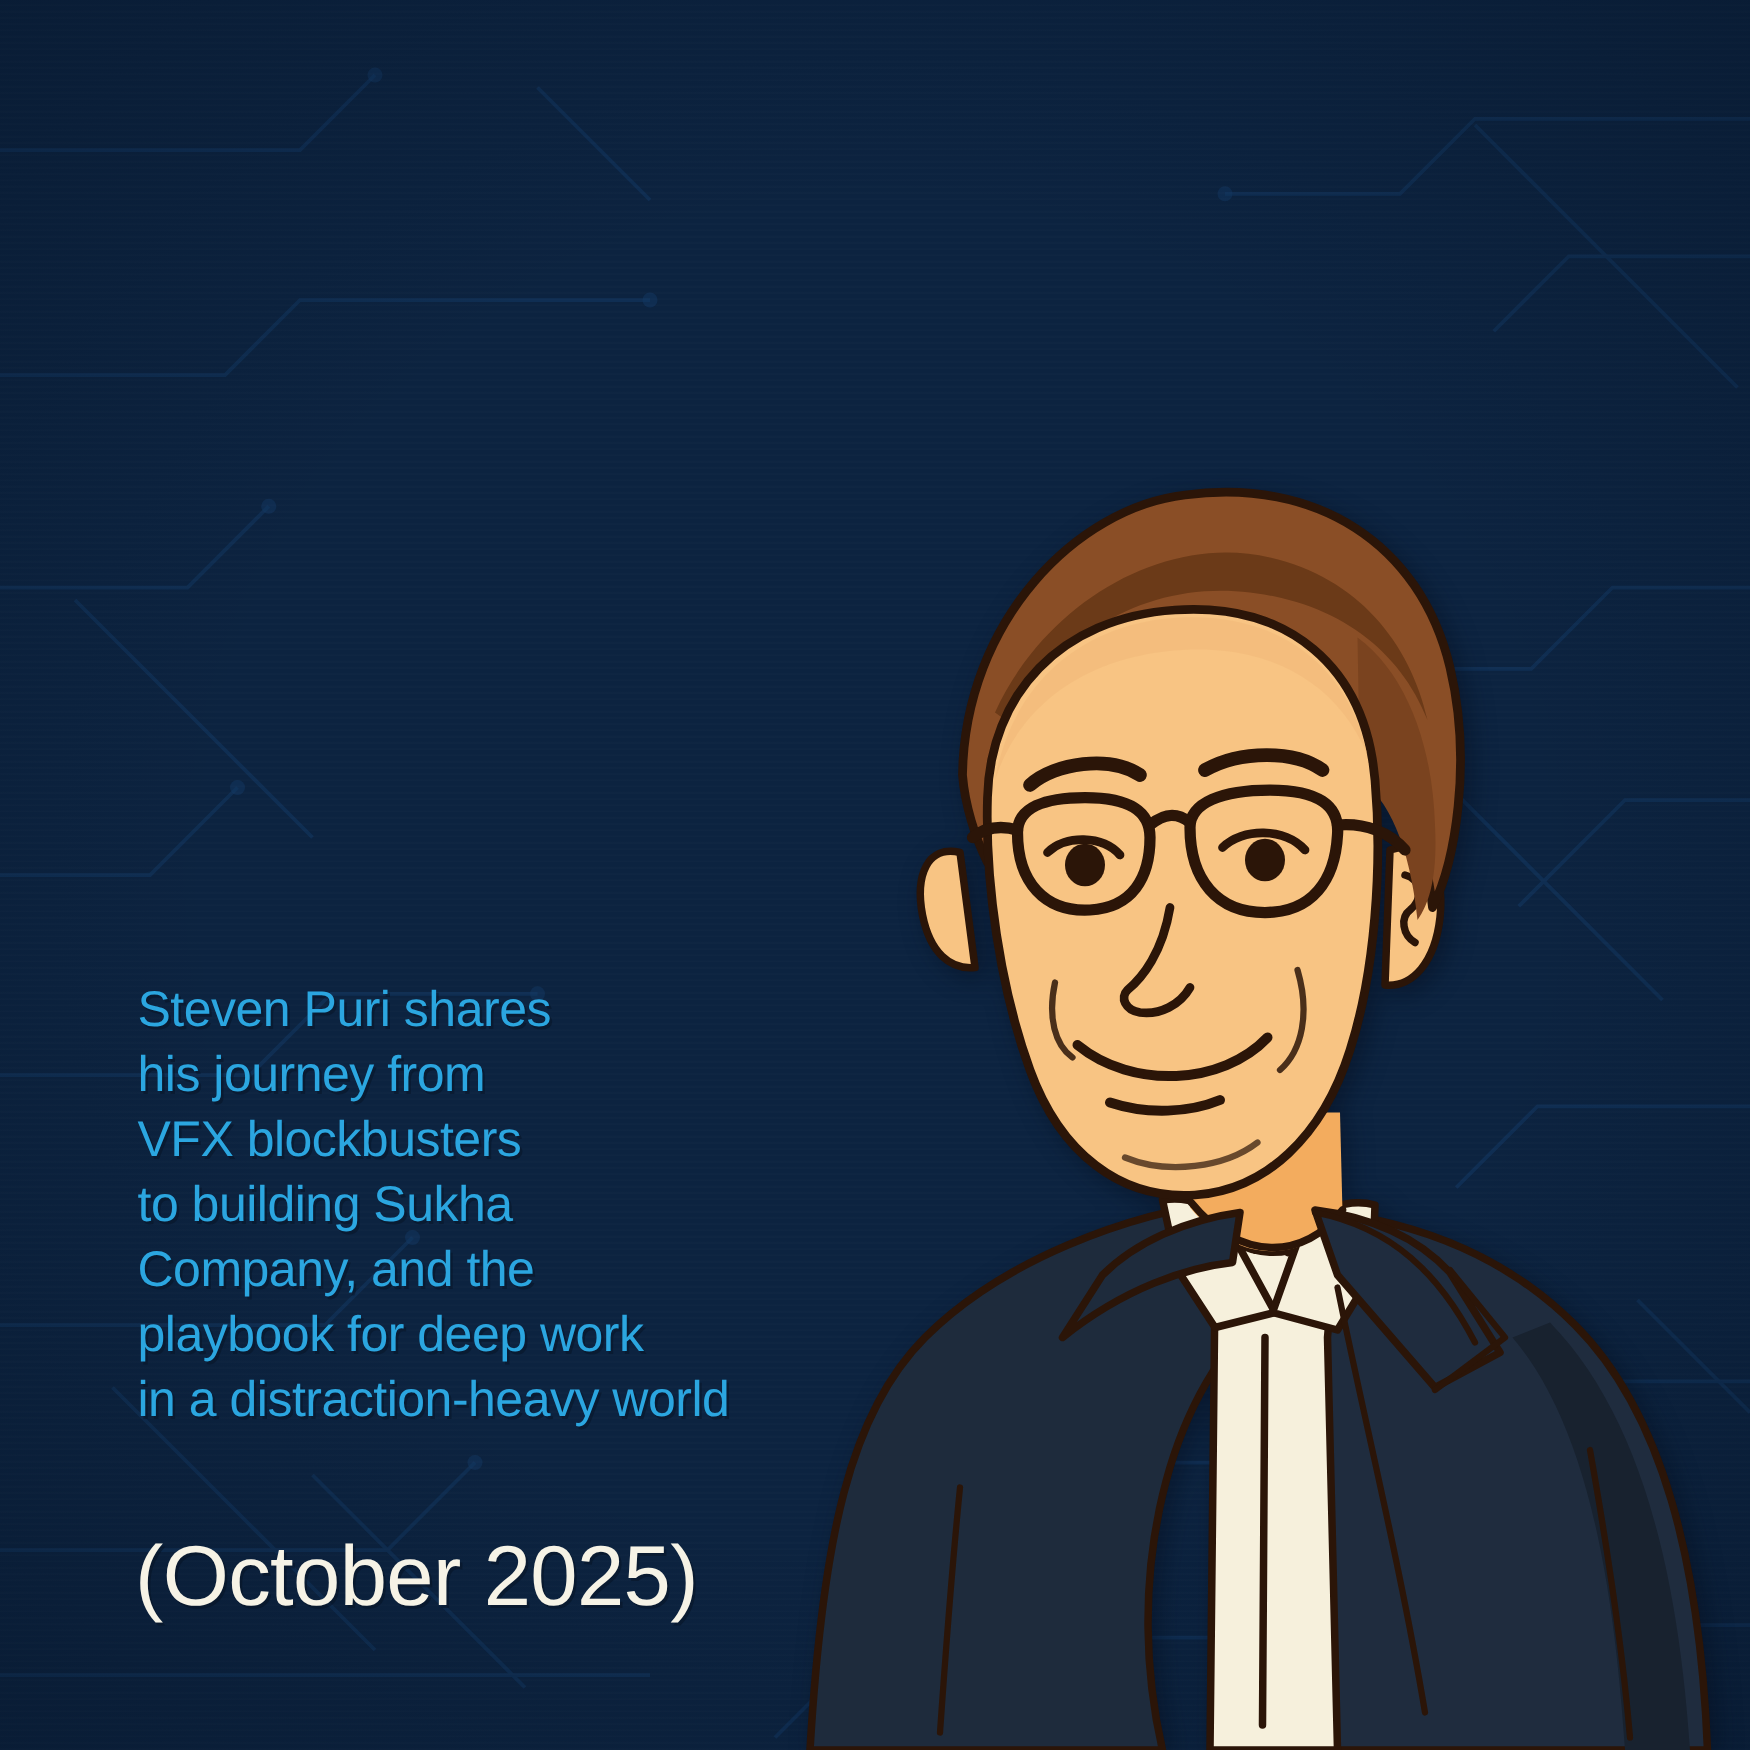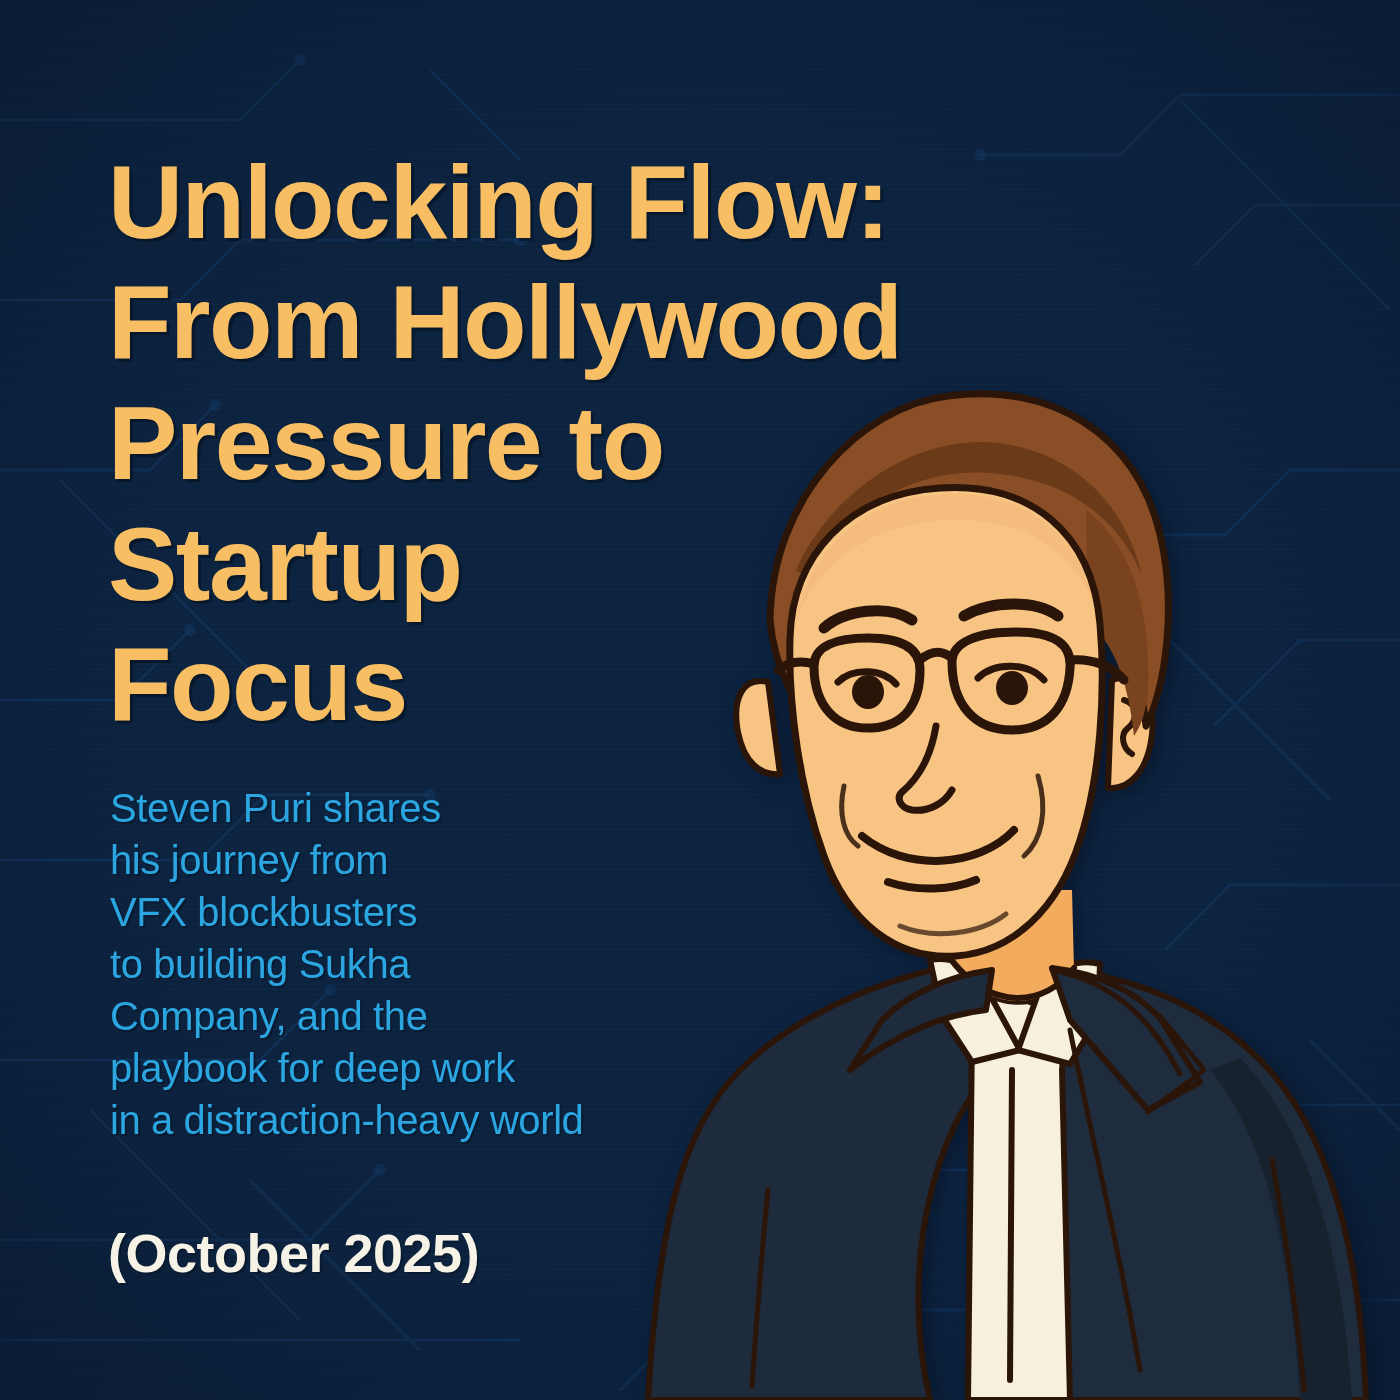--- a/index.html
+++ b/index.html
@@ -53,22 +53,22 @@
     font-weight:400;
     line-height:1.30;
     letter-spacing:-0.4px;
     text-shadow:2px 2px 0 rgba(6,18,34,.45);
     white-space:pre-line;
   }
 
   .date{
     position:absolute;left:108px;top:1222px;
     color:#F6F3E6;
-    font-size:54px;
-    font-weight:700;
+    font-size:68px;
+    font-weight:400;
     letter-spacing:-0.5px;
     text-shadow:2px 2px 0 rgba(6,18,34,.5);
   }
 
   
   .portrait{
     position:absolute;left:600px;top:370px;
     width:800px;height:1030px;
     filter:drop-shadow(6px 6px 10px rgba(3,12,26,.45));
   }
@@ -256,25 +256,20 @@
           <path d="M288 512 C318 522 352 520 376 510" stroke-width="8" fill="none"></path>
 
           <path d="M244 416 C238 444 244 466 258 476" stroke-width="5" fill="none" opacity=".85"></path>
           <path d="M438 406 C448 440 442 470 424 486" stroke-width="5" fill="none" opacity=".85"></path>
 
           <path d="M300 556 C334 570 380 564 406 544" stroke-width="5" fill="none" opacity=".7"></path>
         </g>
       </svg>
     </div>
 
-    <h1 class="title">Unlocking Flow:
-From Hollywood
-Pressure to
-Startup
-Focus</h1>
 
     <p class="subtitle">Steven Puri shares
 his journey from
 VFX blockbusters
 to building Sukha
 Company, and the
 playbook for deep work
 in a distraction-heavy world</p>
 
     <div class="date">(October 2025)</div>

